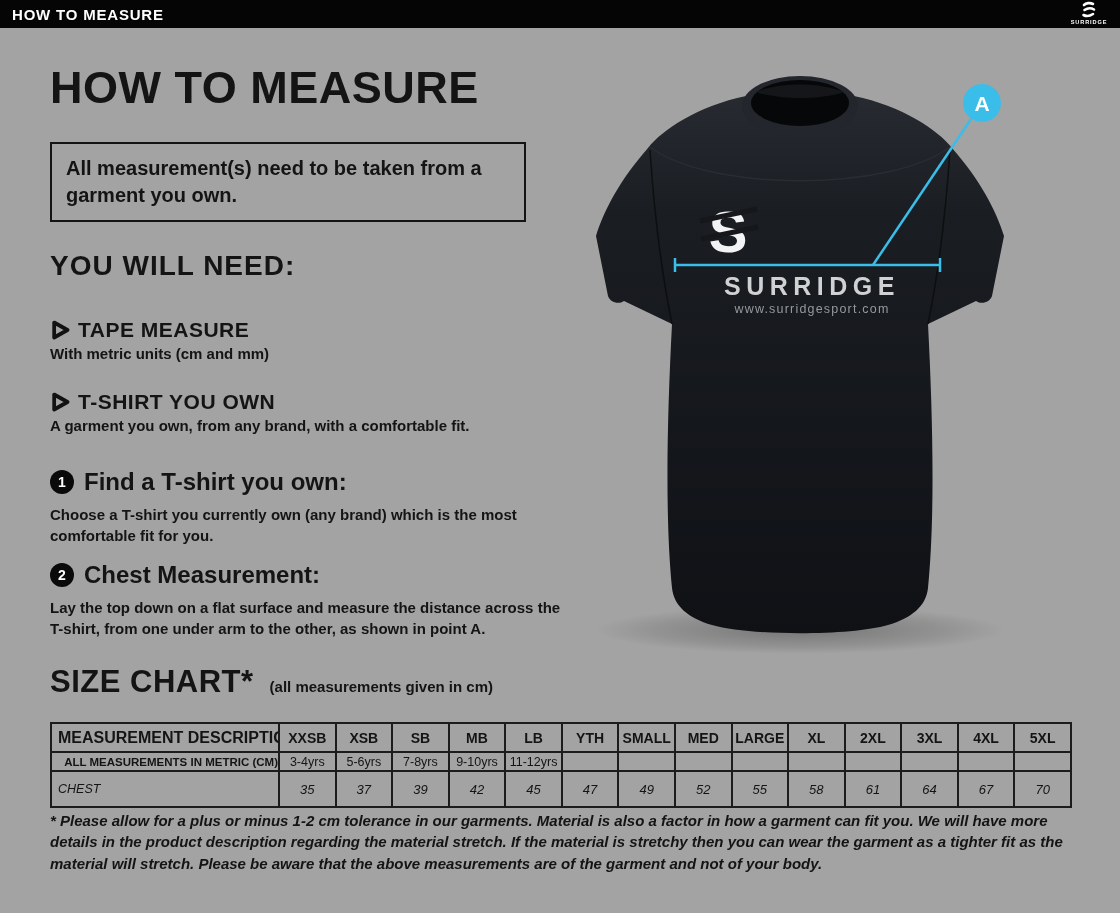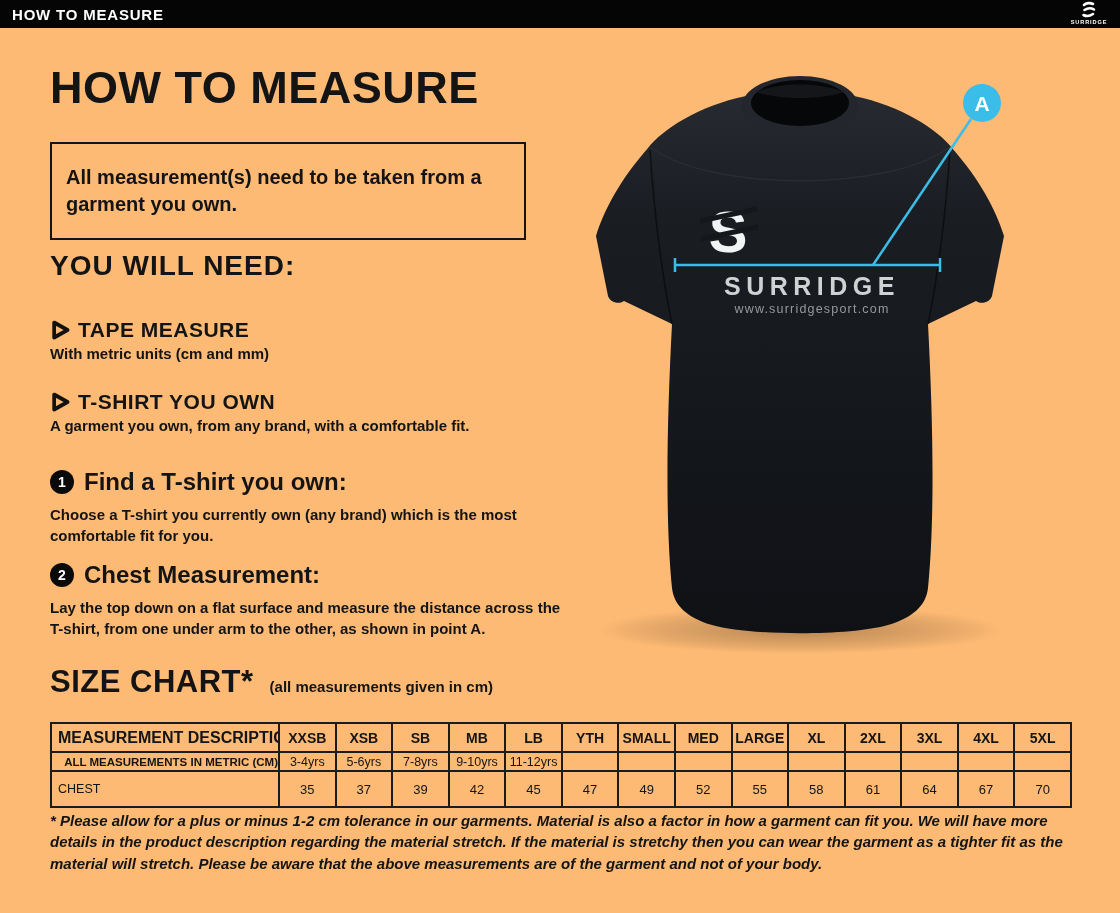--- a/index.html
+++ b/index.html
@@ -1,29 +1,29 @@
 <!DOCTYPE html>
 <html style="--accent: #3bbde9;"><head>
 <meta charset="utf-8">
 <style>
   html,body{margin:0;padding:0;background:#fff;}
-  .page{position:relative;width:1120px;height:913px;background:#fdba74;overflow:hidden;
+  .page{position:relative;width:1120px;height:913px;background:#a3a3a3;overflow:hidden;
         font-family:"Liberation Sans",sans-serif;color:#141414;}
 
   
   .topbar{position:absolute;left:0;top:0;width:1120px;height:28px;background:#050505;
           display:flex;align-items:center;justify-content:space-between;box-sizing:border-box;
           padding:0 10px 0 12px;}
   .topbar-title{color:#fff;font-size:15px;font-weight:bold;letter-spacing:.8px;}
   .topbar-logo{display:flex;flex-direction:column;align-items:center;line-height:1;}
 
   
   .h1{position:absolute;left:50px;top:62px;font-size:45px;font-weight:800;letter-spacing:.5px;}
   .notice{position:absolute;left:50px;top:142px;width:444px;border:2px solid #141414;
-          padding:20px 14px;font-size:20px;font-weight:bold;line-height:1.35;}
+          padding:11px 14px;font-size:20px;font-weight:bold;line-height:1.35;}
   .ywn{position:absolute;left:50px;top:250px;font-size:28px;font-weight:800;letter-spacing:1px;}
 
   .need-item{position:absolute;left:50px;}
   .need-item .row{display:flex;align-items:center;gap:8px;}
   .need-title{font-size:21px;font-weight:800;letter-spacing:.5px;}
   .need-desc{font-size:15px;font-weight:bold;margin-top:3px;}
   .tri{width:20px;height:22px;flex:0 0 auto;}
 
   .step{position:absolute;left:50px;}
   .step .row{display:flex;align-items:center;gap:10px;}
@@ -39,21 +39,21 @@
   
   .sizes{position:absolute;left:50px;top:722px;width:1022px;border-collapse:collapse;table-layout:fixed;}
   .sizes th,.sizes td{border:2px solid #1c1c1c;text-align:center;white-space:nowrap;overflow:hidden;
                       padding:0;font-family:"Liberation Sans",sans-serif;}
   .sizes tr.hdr{height:29px;}
   .sizes tr.hdr th{font-size:14px;font-weight:bold;}
   .sizes tr.hdr th.desc{font-size:16px;text-align:left;padding-left:6px;}
   .sizes tr.sub{height:19px;}
   .sizes tr.sub th{font-size:11.5px;text-align:right;padding-left:6px;}
   .sizes tr.sub td{font-size:12.5px;font-weight:normal;border-radius:7px;}
-  .sizes tr.val{height:36px;}
+  .sizes tr.val{height:36px;font-style:italic;}
   .sizes tr.val th{font-size:12.5px;font-weight:normal;text-align:left;padding-left:6px;}
   .sizes tr.val td{font-size:13px;font-weight:normal;}
 
   .disclaimer{position:absolute;left:50px;top:810px;width:1032px;font-size:15px;font-weight:bold;
               font-style:italic;line-height:1.42;}
 
   
   .diagram{position:absolute;left:560px;top:40px;}
 </style>
 </head>

